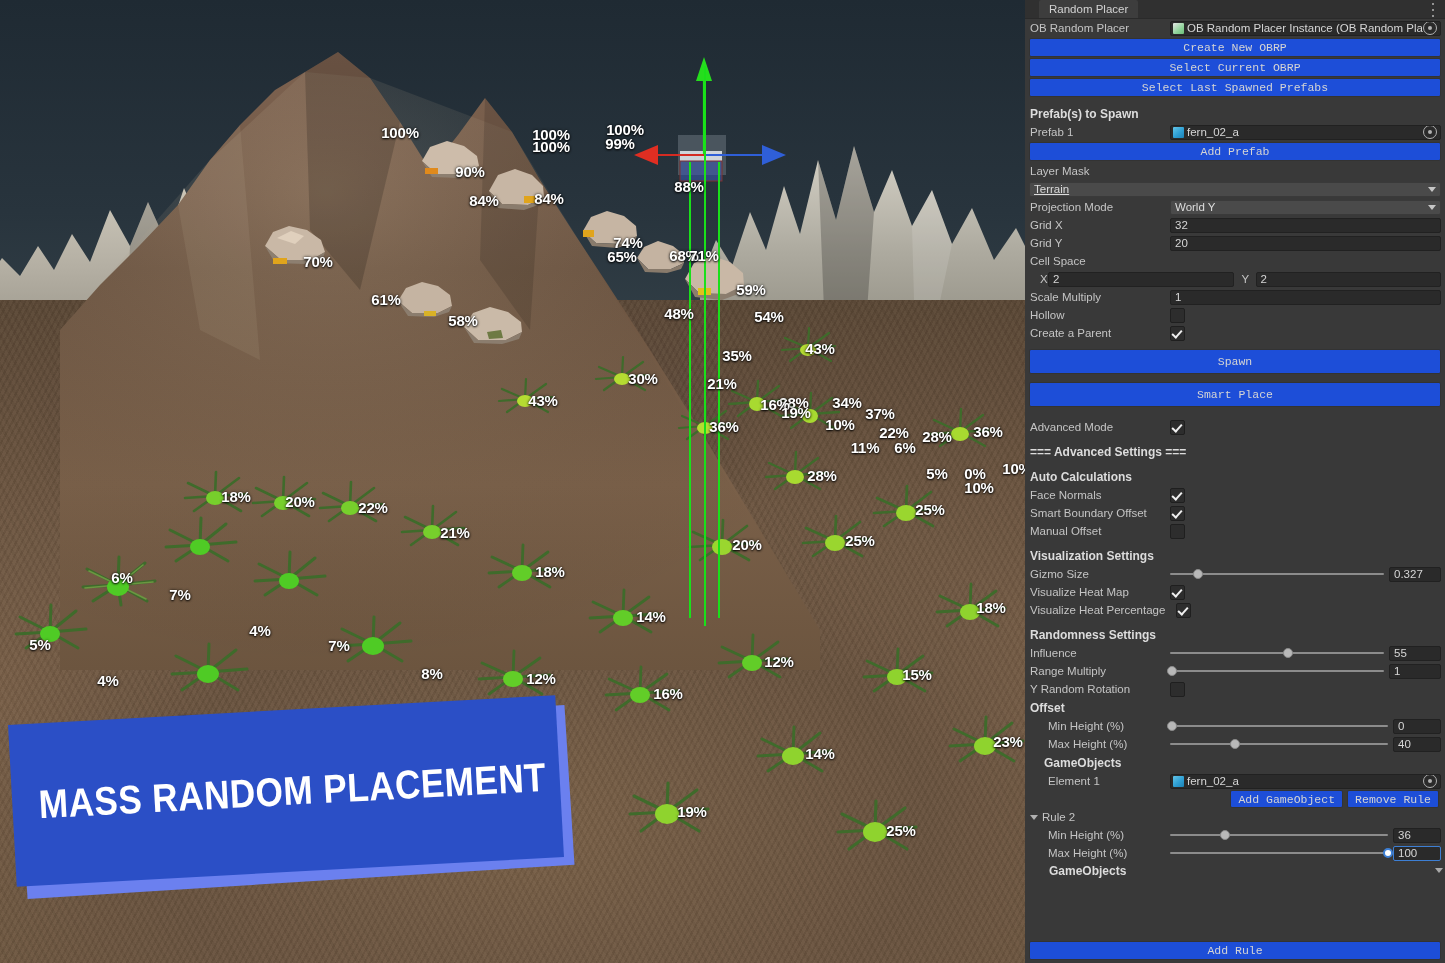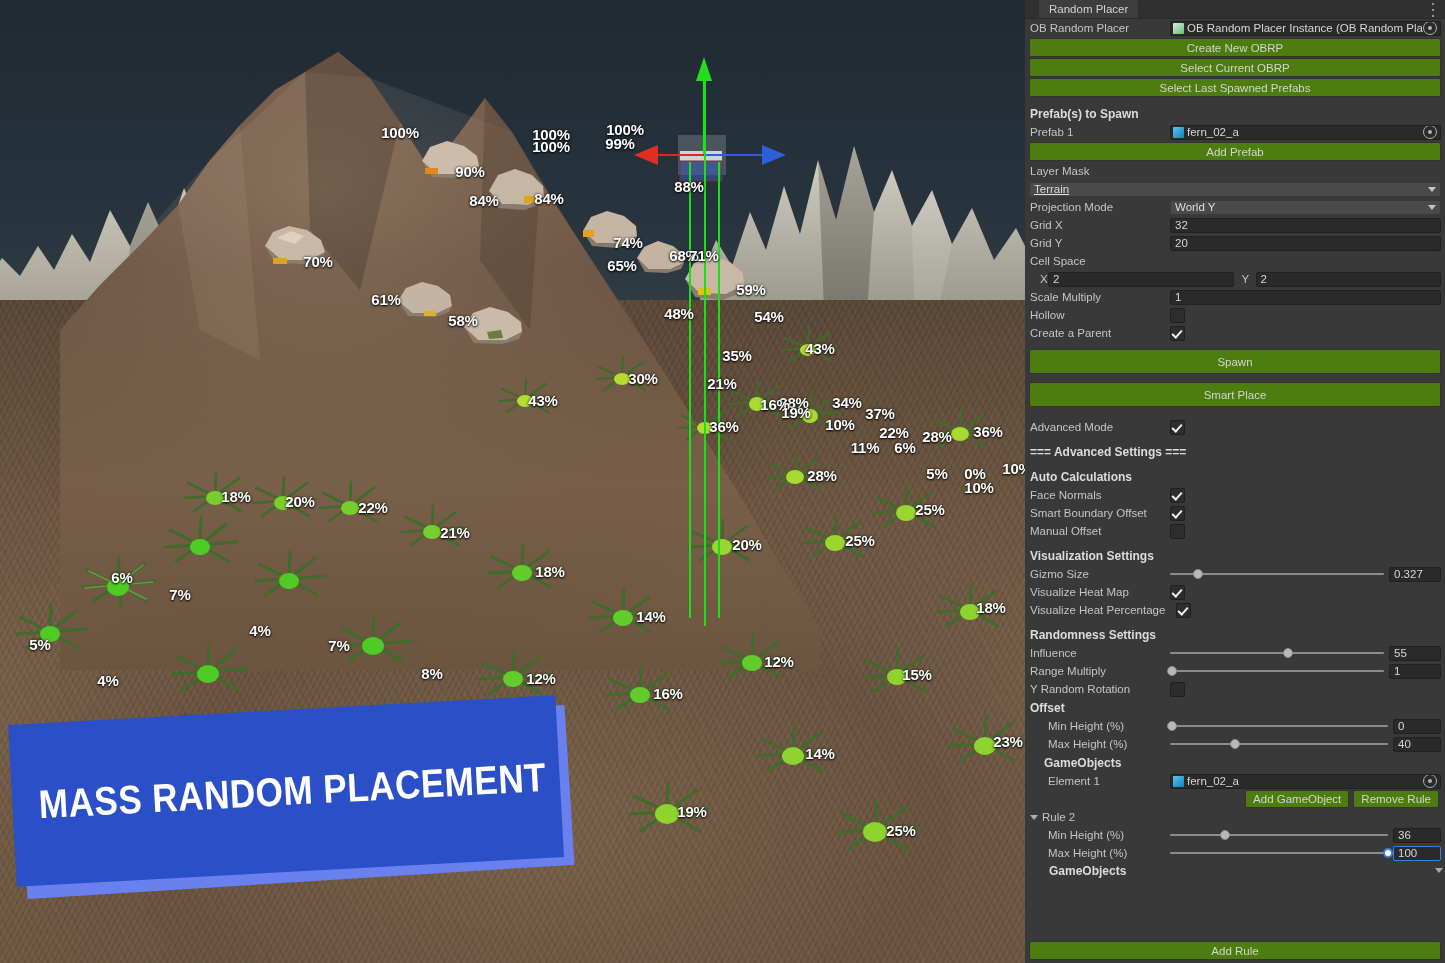--- a/index.html
+++ b/index.html
@@ -78,22 +78,22 @@
     border:1px solid #212121;border-radius:2px;padding:0 2px;box-sizing:border-box;overflow:hidden;}
   .objfield .txt{flex:1;color:#d6d6d6;font-size:11.5px;padding-left:3px;white-space:nowrap;overflow:hidden;}
   .cube{width:11px;height:11px;flex:0 0 11px;border-radius:1px;
     background:linear-gradient(140deg,#63c5e8 0%,#2e9fd4 55%,#1d82b5 100%);position:relative;}
   .cube.white{background:linear-gradient(140deg,#e6e6e6 0%,#8fd39a 60%,#6bbd79 100%);}
   .picker{width:12px;height:12px;flex:0 0 12px;border-radius:50%;border:1.5px solid #b2b2b2;
     position:relative;margin-right:1px;}
   .picker:after{content:"";position:absolute;left:50%;top:50%;width:4px;height:4px;margin:-2px 0 0 -2px;
     background:#b2b2b2;border-radius:50%;}
 
-  .btn{height:17px;margin:1px 4px;background:#4d7c0f;border:1px solid #333;border-radius:2px;
-    color:#d4d4d4;font-size:11.5px;display:flex;align-items:center;justify-content:center;}
+  .btn{height:17px;margin:1px 4px;background:#1d4ed8;border:1px solid #333;border-radius:2px;
+    color:#d4d4d4;font-size:11.5px;display:flex;align-items:center;justify-content:center;font-family:Liberation Mono, monospace;}
   .btn.tall{height:23px;}
   .btn.sm{height:16px;padding:0 7px;margin:0 0 0 4px;flex:0 0 auto;}
 
   .sect{font-weight:bold;color:#dcdcdc;font-size:12px;padding:3px 5px 2px 5px;}
   .sect.ind{padding-left:19px;}
 
   .dropdown{flex:1;height:15px;background:#4a4a4a;border:1px solid #3a3a3a;border-radius:2px;
     display:flex;align-items:center;padding:0 4px;box-sizing:border-box;color:#dcdcdc;font-size:11.5px;}
   .dropdown .arr{margin-left:auto;border-left:4px solid transparent;border-right:4px solid transparent;
     border-top:5px solid #c6c6c6;}
@@ -743,21 +743,21 @@
         <div class="pct" style="left: 625px; top: 129px;">100%</div>
         <div class="pct" style="left: 620px; top: 143px;">99%</div>
         <div class="pct" style="left: 470px; top: 171px;">90%</div>
         <div class="pct" style="left: 484px; top: 200px;">84%</div>
         <div class="pct" style="left: 549px; top: 198px;">84%</div>
         <div class="pct" style="left: 689px; top: 186px;">88%</div>
         <div class="pct" style="left: 318px; top: 261px;">70%</div>
         <div class="pct" style="left: 628px; top: 242px;">74%</div>
         <div class="pct" style="left: 684px; top: 255px;">68%</div>
         <div class="pct" style="left: 704px; top: 255px;">71%</div>
-        <div class="pct" style="left: 622px; top: 265px; text-align: center;">65%</div>
+        <div class="pct" style="left: 622px; top: 256px; text-align: center;">65%</div>
         <div class="pct" style="left: 386px; top: 299px;">61%</div>
         <div class="pct" style="left: 463px; top: 320px;">58%</div>
         <div class="pct" style="left: 751px; top: 289px;">59%</div>
         <div class="pct" style="left: 769px; top: 316px;">54%</div>
         <div class="pct" style="left: 679px; top: 313px;">48%</div>
         <div class="pct" style="left: 820px; top: 348px;">43%</div>
         <div class="pct" style="left: 737px; top: 355px;">35%</div>
         <div class="pct" style="left: 722px; top: 383px;">21%</div>
         <div class="pct" style="left: 543px; top: 400px;">43%</div>
         <div class="pct" style="left: 794px; top: 402px;">38%</div>

